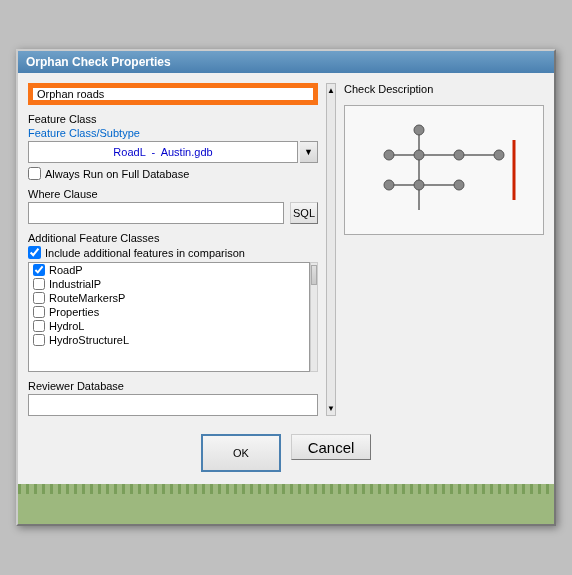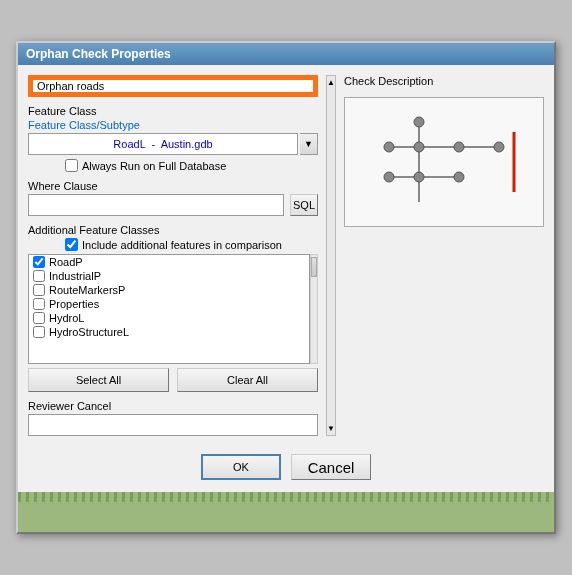--- a/index.html
+++ b/index.html
@@ -108,21 +108,20 @@
       align-items: center;
       justify-content: center;
       font-size: 9px;
     }
 
     .checkbox-row {
       display: flex;
       align-items: center;
       gap: 4px;
       font-size: 11px;
-      margin-left: 37px;
     }
 
     .checkbox-row input[type=checkbox] {
       width: 13px;
       height: 13px;
     }
 
     .where-clause-row {
       display: flex;
       align-items: center;
@@ -221,21 +220,21 @@
 
     .dialog-footer {
       display: flex;
       justify-content: center;
       gap: 10px;
       padding: 8px 10px 12px;
     }
 
     .ok-btn {
       width: 80px;
-      height: 26px;
+      height: 38px;
       background: linear-gradient(to bottom, #f5f5f5, #e0e0e0);
       border: 2px solid #4a80b0;
       font-size: 11px;
       cursor: pointer;
     }
 
     .cancel-btn {
       width: 80px;
       height: 26px;
       background: linear-gradient(to bottom, #f5f5f5, #e0e0e0);
@@ -373,28 +372,24 @@
               </div>
               <div class="list-item">
                 <input type="checkbox" style="">
                 <span>HydroStructureL</span>
               </div>
             </div>
           <div class="scrollbar-area">
             <div class="scrollbar-thumb"></div>
           </div>
         </div>
-        <div class="btn-row">
-          <button class="action-btn">Select All</button>
-          <button class="action-btn">Clear All</button>
-        </div>
       </div>
 
       <div>
-        <div class="reviewer-label">Reviewer Cancel</div>
+        <div class="reviewer-label">Reviewer Database</div>
         <input class="reviewer-input" type="text" style="">
       </div>
     </div>
 
     <div style="display:flex; flex-direction:column; width:10px; background:#e8e8e8; border:1px solid #bbb; margin-top:0;">
       <div style="font-size:8px; text-align:center; cursor:pointer; padding:2px 0;">▲</div>
       <div style="flex:1;"></div>
       <div style="font-size:8px; text-align:center; cursor:pointer; padding:2px 0;">▼</div>
     </div>
 

